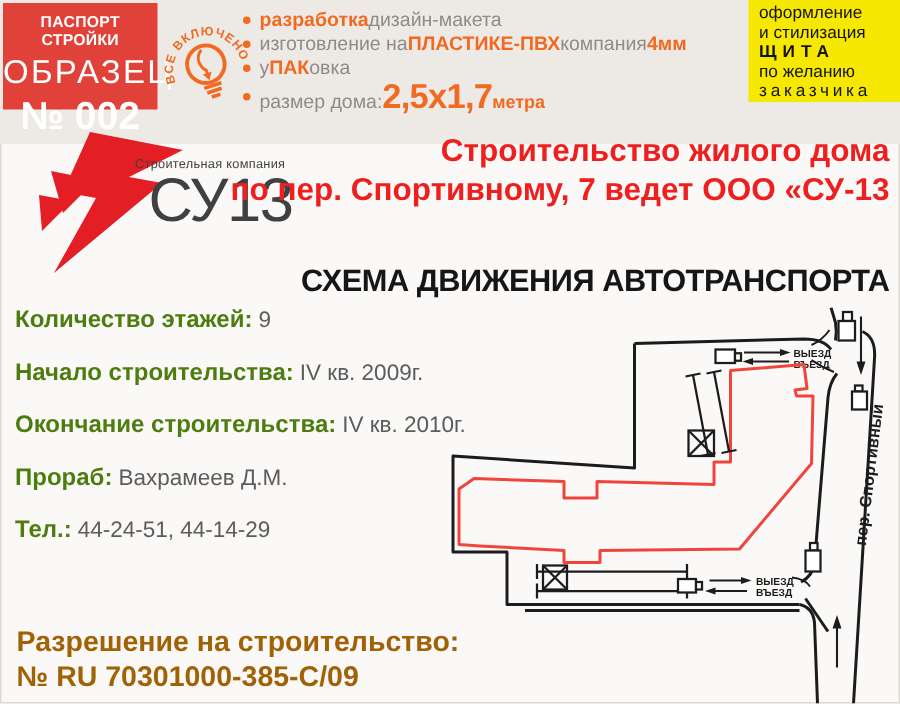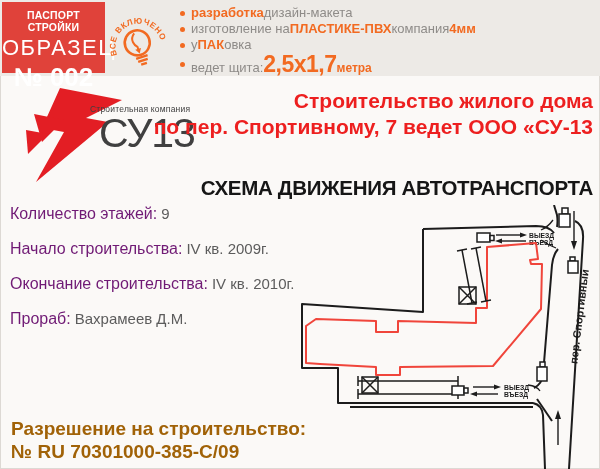--- a/index.html
+++ b/index.html
@@ -3,30 +3,30 @@
 <meta charset="utf-8">
 <style>
   html,body{margin:0;padding:0;}
   body{
     width:600px;height:469px;position:relative;overflow:hidden;
     background:#fbf9f7;
     font-family:"Liberation Sans",sans-serif;
     box-shadow:inset 0 0 0 1px #ddd9d4;
   }
   
-  .header{position:absolute;left:0;top:0;width:600px;height:76px;background:#edeae6;}
+  .header{position:absolute;left:0;top:0;width:600px;height:96px;background:#edeae6;}
   .passport{
     position:absolute;left:2px;top:2px;width:103px;height:71px;box-sizing:border-box;
     background:#e0423a;color:#fff;text-align:center;padding-top:7px;
   }
   .passport .l1{font-size:10.5px;font-weight:bold;letter-spacing:.2px;}
   .passport .l2{font-size:22px;font-weight:400;letter-spacing:1.5px;margin-top:2px;}
   .passport .l3{font-size:26px;font-weight:bold;margin-top:1px;}
   .stamp{position:absolute;left:103px;top:1px;width:66px;height:75px;}
-  .features{position:absolute;left:180px;top:5px;width:330px;}
+  .features{position:absolute;left:162px;top:5px;width:330px;}
   .features .row{display:flex;align-items:baseline;color:#8e8b88;font-size:13px;line-height:16px;white-space:nowrap;}
   .features .dot{width:5px;height:5px;border-radius:50%;background:#f26a21;margin:0 6px 0 0;align-self:center;flex:0 0 auto;}
   .features .hl{color:#f26a21;font-weight:bold;}
   .features .big{font-size:23px;line-height:22px;letter-spacing:-.5px;}
   .features .sm{font-size:12px;}
   .offer{
     position:absolute;right:0;top:0;width:101px;height:68px;box-sizing:border-box;
     background:#f6e800;color:#141414;font-size:11.5px;line-height:13px;padding:3px 0 0 7px;
   }
   .offer div:nth-child(3){font-weight:bold;letter-spacing:4px;}
@@ -42,21 +42,21 @@
     position:absolute;right:7px;top:88px;text-align:right;
     color:#ed1f1f;font-weight:bold;font-size:21px;line-height:26px;white-space:nowrap;
   }
   .scheme-heading{
     position:absolute;right:7px;top:176px;color:#161616;font-weight:bold;
     font-size:20.5px;letter-spacing:-.3px;white-space:nowrap;
   }
   
   .details{position:absolute;left:10px;top:205px;width:285px;}
   .details .drow{margin-bottom:18px;font-size:16px;line-height:17px;white-space:nowrap;}
-  .details .dlabel{font-weight:normal;color:#701a75;}
+  .details .dlabel{font-weight:bold;color:#4d7c0f;}
   .details .dvalue{color:#5c5c5c;font-size:15px;margin-left:4px;}
   
   .permit{
     position:absolute;left:11px;top:417px;color:#a16207;font-weight:bold;
     font-size:19px;line-height:23px;white-space:nowrap;
   }
   
   .map{position:absolute;left:290px;top:205px;}
   .map text{font-family:"Liberation Sans",sans-serif;}
 </style>
@@ -99,26 +99,33 @@
         <span class="hl ">4мм</span>
       </div>
       <div class="row">
         <span class="dot"></span>
         <span>у</span>
         <span class="hl ">ПАК</span>
         <span>овка</span>
       </div>
       <div class="row">
         <span class="dot"></span>
-        <span>ведет щита: </span>
+        <span>размер дома: </span>
         <span class="hl big ">2,5х1,7</span>
         <span class="hl sm"> метра</span>
       </div>
     </div>
 
+  <div class="offer">
+      <div>оформление</div>
+      <div>и стилизация</div>
+      <div>ЩИТА</div>
+      <div>по желанию</div>
+      <div>заказчика</div>
+    </div>
 </div>
 
 <div class="brand">
   <svg width="100" height="100" viewBox="0 0 100 100">
     <g fill="#e31e24">
       <polygon points="36,2 98,14 62,32 84,36 12,96 40,46 18,42"></polygon>
       <polygon points="10,28 40,34 18,56"></polygon>
       <polygon points="2,44 24,48 4,68"></polygon>
     </g>
   </svg>
@@ -133,20 +140,21 @@
   <div>по пер. Спортивному, 7 ведет ООО «СУ-13</div>
 </div>
 
 <div class="scheme-heading">СХЕМА ДВИЖЕНИЯ АВТОТРАНСПОРТА</div>
 
 <div class="details">
     <div class="drow"><span class="dlabel">Количество этажей:</span><span class="dvalue">9</span></div>
     <div class="drow"><span class="dlabel">Начало строительства:</span><span class="dvalue">IV кв. 2009г.</span></div>
     <div class="drow"><span class="dlabel">Окончание строительства:</span><span class="dvalue">IV кв. 2010г.</span></div>
     <div class="drow"><span class="dlabel">Прораб:</span><span class="dvalue">Вахрамеев Д.М.</span></div>
+    <div class="drow"><span class="dlabel">Тел.:</span><span class="dvalue">44-24-51, 44-14-29</span></div>
   </div>
 
 <div class="permit">
   <div>Разрешение на строительство:</div>
   <div>№ RU 70301000-385-С/09</div>
 </div>
 
 <svg class="map" width="310" height="264" viewBox="0 0 310 264">
 
   <g stroke="#1c1c1c" stroke-width="2" fill="none" stroke-linejoin="round">

